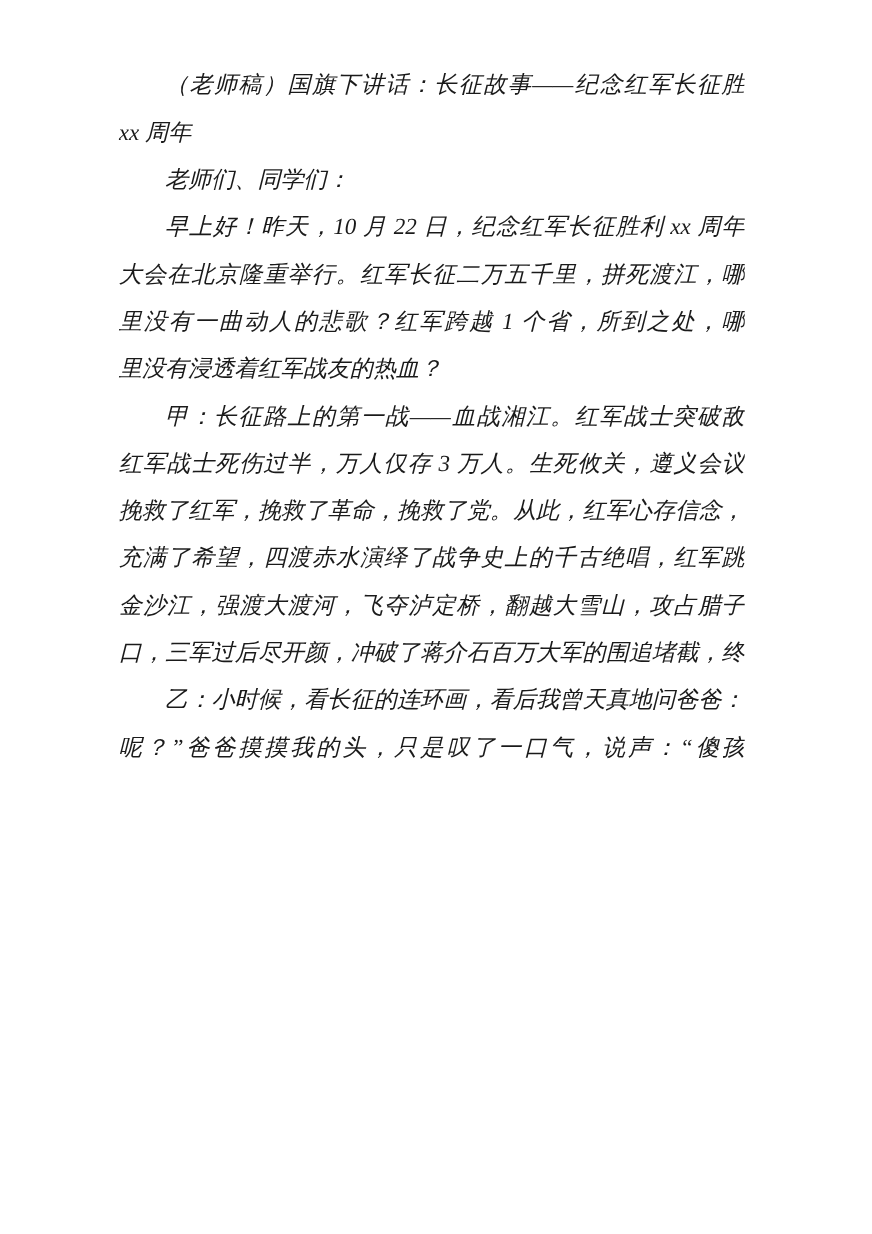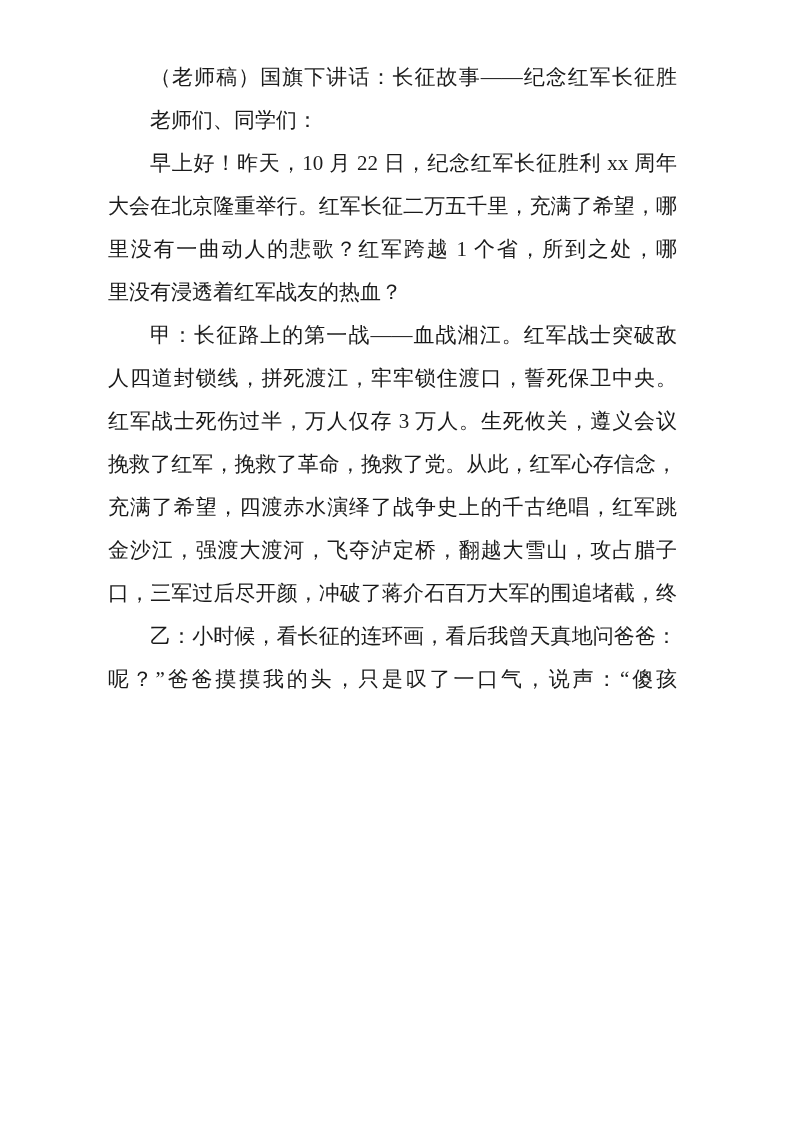--- a/index.html
+++ b/index.html
@@ -36,43 +36,44 @@
   .bline {
     font-family: "Liberation Serif", "DejaVu Serif", serif;
     font-size: 21px;
     line-height: 43px;
     height: 43px;
     color: #1a1a1a;
     text-align: justify;
     text-align-last: justify;
     overflow: hidden;
     white-space: nowrap;
+    font-style: italic;
   }
   .bline.end {
     text-align-last: left;
   }
   .bline.indent {
     text-indent: 42px;
   }
 </style>
 </head>
 <body>
 
 <div class="page">
 
 
   <div class="body-block">
     <div class="bline indent">（老师稿）国旗下讲话：长征故事——纪念红军长征胜</div>
+    <div class="bline end">xx 周年</div>
     <div class="bline indent end">老师们、同学们：</div>
     <div class="bline indent">早上好！昨天，10 月 22 日，纪念红军长征胜利 xx 周年</div>
-    <div class="bline">大会在北京隆重举行。红军长征二万五千里，充满了希望，哪</div>
+    <div class="bline">大会在北京隆重举行。红军长征二万五千里，拼死渡江，哪</div>
     <div class="bline">里没有一曲动人的悲歌？红军跨越 1 个省，所到之处，哪</div>
     <div class="bline end">里没有浸透着红军战友的热血？</div>
     <div class="bline indent">甲：长征路上的第一战——血战湘江。红军战士突破敌</div>
-    <div class="bline">人四道封锁线，拼死渡江，牢牢锁住渡口，誓死保卫中央。</div>
     <div class="bline">红军战士死伤过半，万人仅存 3 万人。生死攸关，遵义会议</div>
     <div class="bline">挽救了红军，挽救了革命，挽救了党。从此，红军心存信念，</div>
     <div class="bline">充满了希望，四渡赤水演绎了战争史上的千古绝唱，红军跳</div>
     <div class="bline">金沙江，强渡大渡河，飞夺泸定桥，翻越大雪山，攻占腊子</div>
     <div class="bline">口，三军过后尽开颜，冲破了蒋介石百万大军的围追堵截，终</div>
     <div class="bline indent">乙：小时候，看长征的连环画，看后我曾天真地问爸爸：</div>
     <div class="bline">呢？”爸爸摸摸我的头，只是叹了一口气，说声：“傻孩</div>
   </div>
 
 </div>

